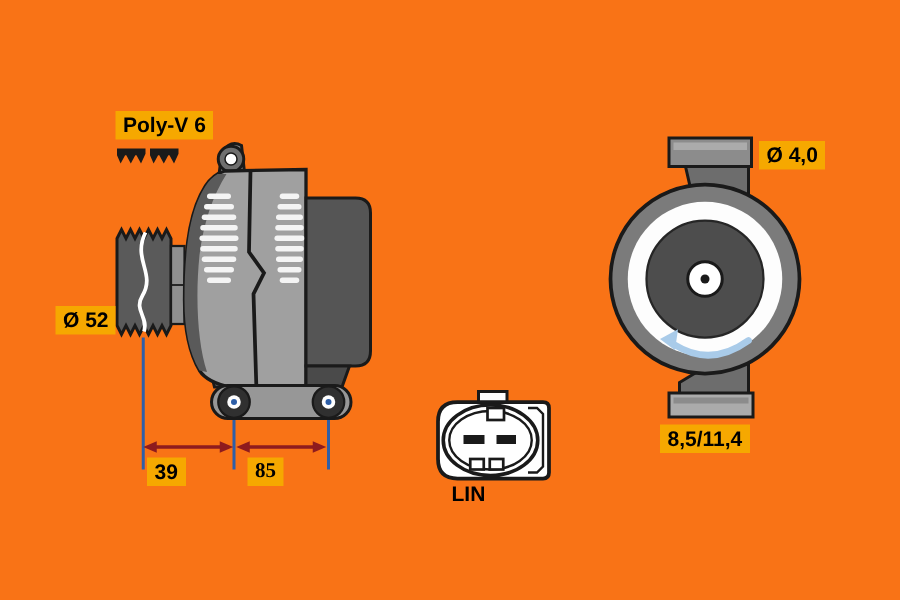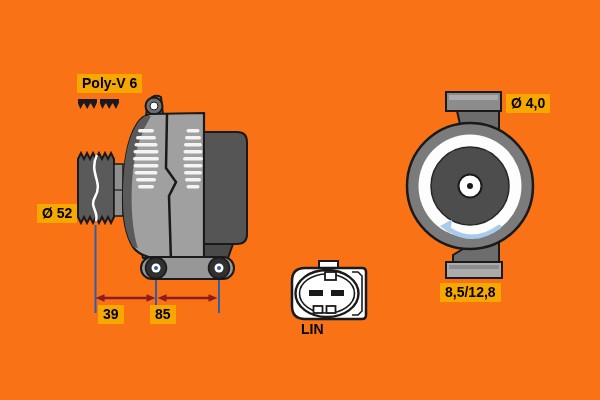--- a/index.html
+++ b/index.html
@@ -136,18 +136,18 @@
       <rect x="309" y="290" width="14" height="6" fill="#1a1a1a"></rect>
       <rect x="331" y="290" width="13" height="6" fill="#1a1a1a"></rect>
       <rect x="313.5" y="306" width="9" height="7" fill="#ffffff" stroke="#1a1a1a" stroke-width="1.8"></rect>
       <rect x="326.5" y="306" width="9" height="7" fill="#ffffff" stroke="#1a1a1a" stroke-width="1.8"></rect>
     </g>
   </svg>
 
   <div class="tag tag-yellow" style="left:77px;top:74px;">Poly-V 6</div>
   <div class="tag tag-yellow" style="left:37px;top:164px;margin-top:40px;">Ø 52</div>
   <div class="tag tag-yellow" style="left:98px;top:305px;">39</div>
-  <div class="tag tag-yellow" style="left:150px;top:305px;">85</div>
+  <div class="tag tag-yellow" style="left:165px;top:305px;font-family:Liberation Serif, serif;">85</div>
   <div class="tag tag-yellow" style="left:506px;top:94px;">Ø 4,0</div>
-  <div class="tag tag-yellow" style="left:440px;top:283px;">8,5/12,8</div>
+  <div class="tag tag-yellow" style="left:440px;top:283px;">8,5/11,4</div>
   <div class="plain-label" style="left:301px;top:321px;width:32px;">LIN</div>
 
 </div>
 
 </body></html>

